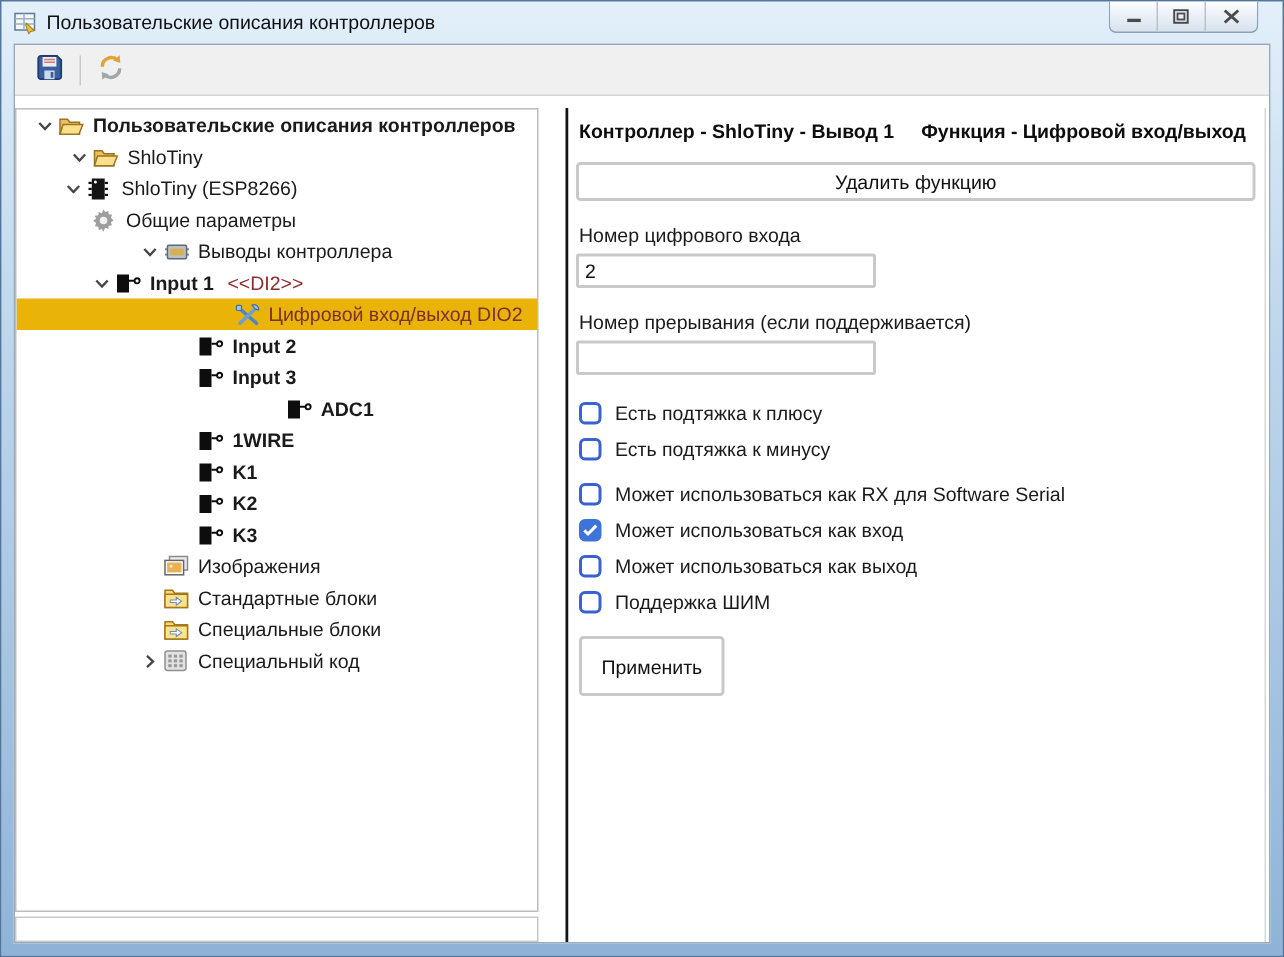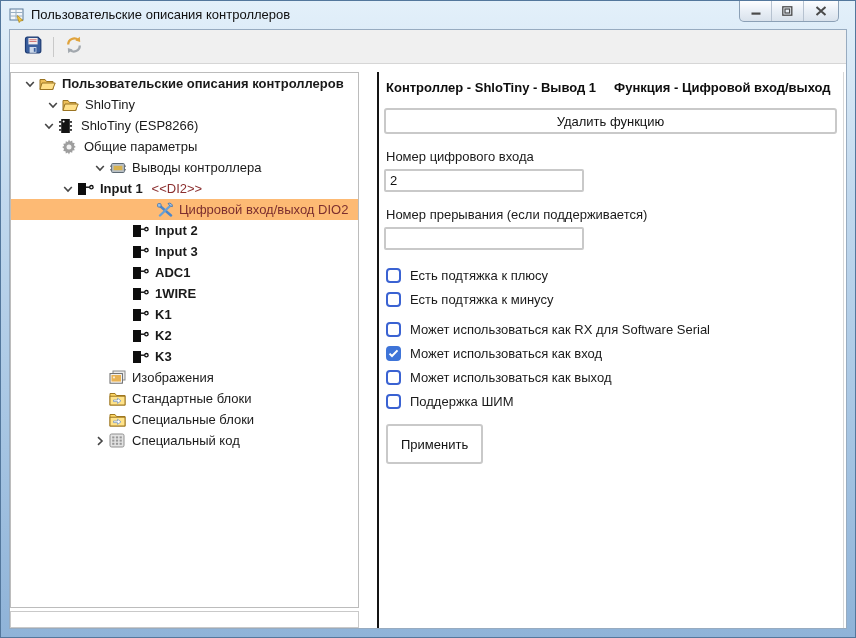--- a/index.html
+++ b/index.html
@@ -36,21 +36,21 @@
   .tool-btn { width:26px; height:26px; display:flex; align-items:center; justify-content:center; }
   .tool-sep { width:1px; height:20px; background:#c9c9c9; }
   .content { position:absolute; left:0; right:0; top:34px; bottom:0; display:flex; }
   
   .tree-col { width:349px; box-sizing:border-box; padding-top:8px; display:flex; flex-direction:column; }
   .tree-box { border:1px solid #bcbcbc; height:538px; overflow:hidden; background:#fff; }
   .tree-strip { border:1px solid #c9c9c9; height:15px; margin-top:3px; background:#fff; }
   .gap-col { width:18px; }
   .splitter { width:2px; background:#141414; margin-top:8px; }
   .tree-row { height:21px; display:flex; align-items:center; white-space:nowrap; box-sizing:border-box; }
-  .tree-row.selected { background:#fdba74; }
+  .tree-row.selected { background:#eab308; }
   .tree-row.selected .t-label { color:#7c2f2f; }
   .arrow { width:18px; min-width:18px; display:flex; align-items:center; justify-content:center; }
   .t-icon { width:19px; min-width:19px; height:17px; display:flex; align-items:center; justify-content:flex-start; margin-right:4px; }
   .t-label.bold { font-weight:bold; }
   .suffix { color:#8b2e2e; margin-left:9px; }
   
   .right-panel { flex:1; margin-top:8px; margin-right:2px; border-right:1px solid #d8d8d8; padding:8px 6px 0 5px; box-sizing:border-box; background:#fff; }
   .panel-header { font-weight:bold; font-size:13px; color:#0d0d0d; padding-left:2px; }
   .panel-header .hdr-gap { margin-right:18px; }
   .delete-btn {
@@ -251,21 +251,21 @@
               <span class="arrow"></span>
               <span class="t-icon">
                 <svg width="18" height="14" viewBox="0 0 18 14">
                   <rect x="1" y="1" width="8" height="12" fill="#0d0d0d"></rect>
                   <line x1="9" y1="5.2" x2="12.6" y2="5.2" stroke="#0d0d0d" stroke-width="1.4"></line>
                   <circle cx="14.4" cy="5.2" r="1.7" fill="#fff" stroke="#0d0d0d" stroke-width="1.3"></circle>
                 </svg>
               </span>
               <span class="t-label bold">Input 3</span>
             </div>
-            <div class="tree-row" style="padding-left: 103px;">
+            <div class="tree-row" style="padding-left: 53px; justify-content: center;">
               <span class="arrow"></span>
               <span class="t-icon">
                 <svg width="18" height="14" viewBox="0 0 18 14">
                   <rect x="1" y="1" width="8" height="12" fill="#0d0d0d"></rect>
                   <line x1="9" y1="5.2" x2="12.6" y2="5.2" stroke="#0d0d0d" stroke-width="1.4"></line>
                   <circle cx="14.4" cy="5.2" r="1.7" fill="#fff" stroke="#0d0d0d" stroke-width="1.3"></circle>
                 </svg>
               </span>
               <span class="t-label bold">ADC1</span>
             </div>

